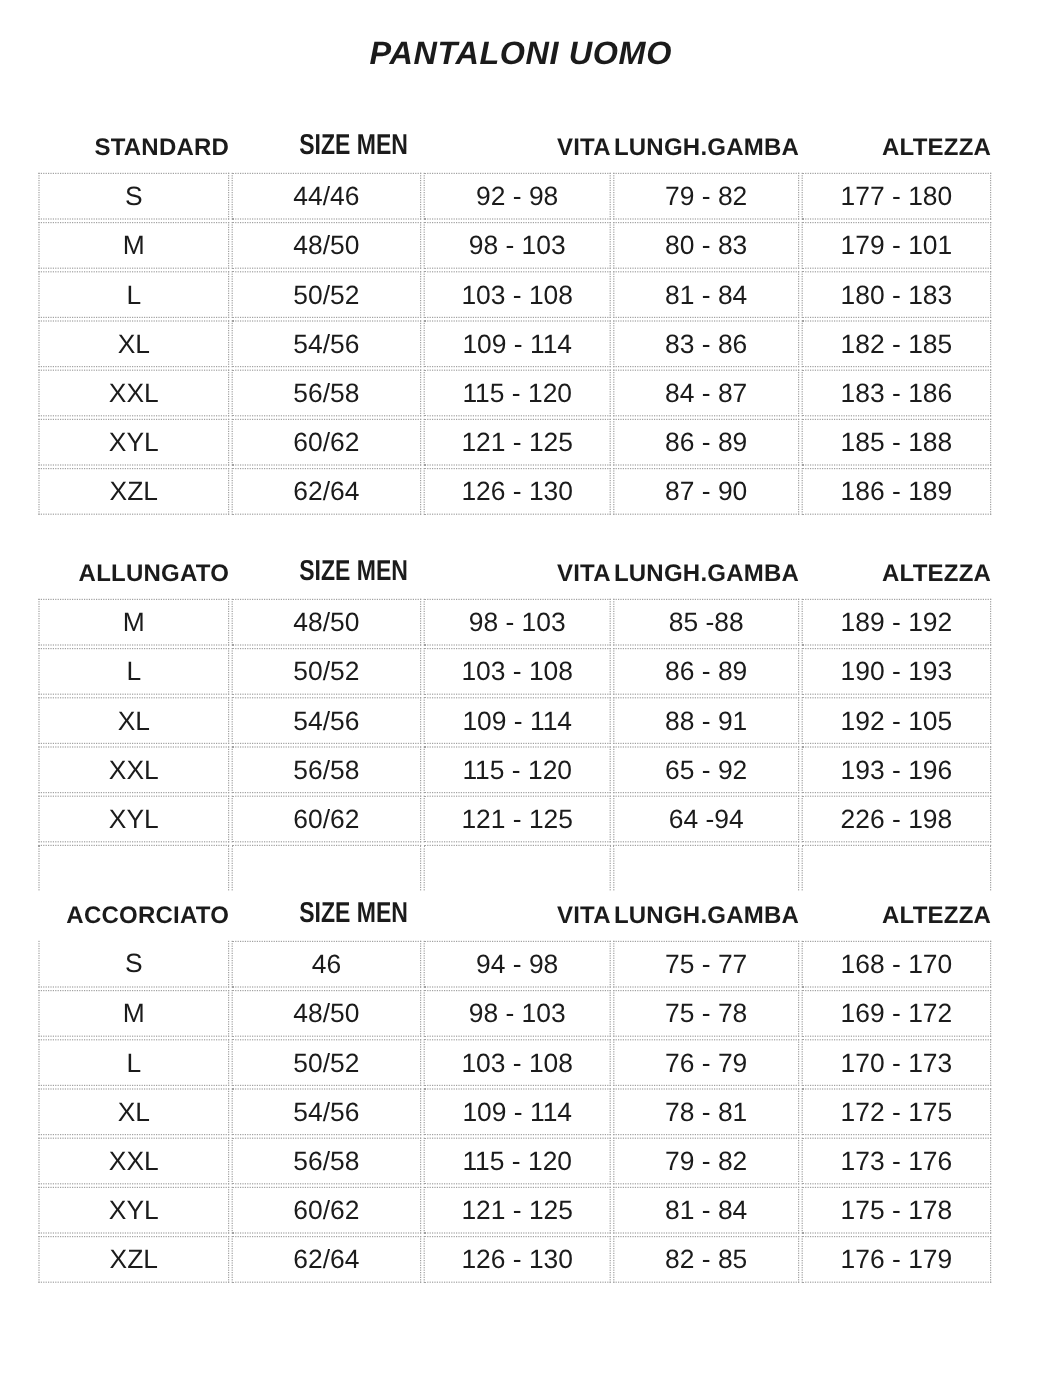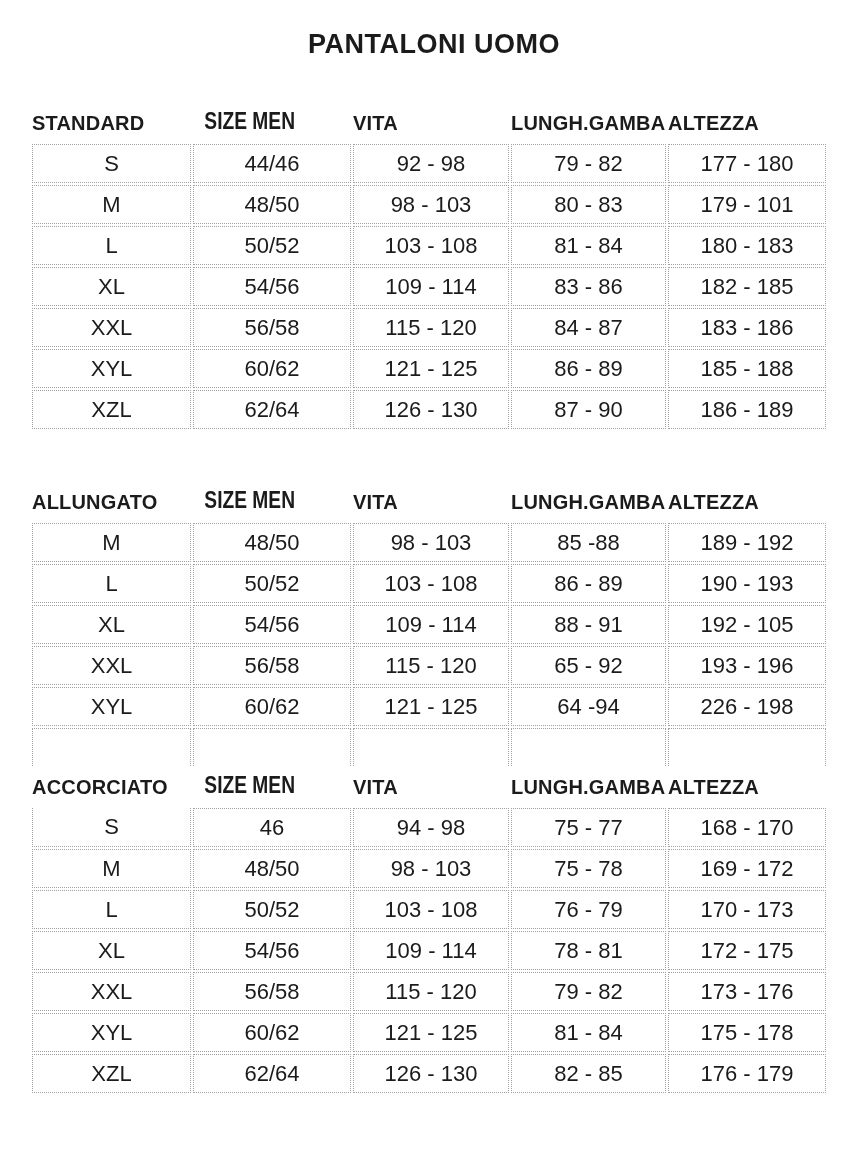--- a/index.html
+++ b/index.html
@@ -15,35 +15,36 @@
     color: #1b1b1b;
   }
   .page-title {
     text-align: center;
     font-size: 27px;
     font-weight: bold;
     letter-spacing: 0.5px;
     margin-top: 28px;
     height: 32px;
     line-height: 32px;
+    font-style: italic;
   }
   table.size-table {
     border-collapse: separate;
     border-spacing: 2px;
     table-layout: fixed;
     width: 798px;
     margin-left: 30px;
   }
   table.size-table.t1 { margin-top: 44px; }
-  table.size-table.t2 { margin-top: 52px; }
+  table.size-table.t2 { margin-top: 28px; }
   table.size-table.t3 { margin-top: 0px; }
   thead th {
     font-size: 20px;
     font-weight: bold;
-    text-align: left;
+    text-align: right;
     vertical-align: bottom;
     padding: 0 0 7px 0;
     height: 29px;
     border: none;
     letter-spacing: 0.2px;
     white-space: nowrap;
   }
   .size-men-text {
     display: inline-block;
     transform: scaleX(0.80);

